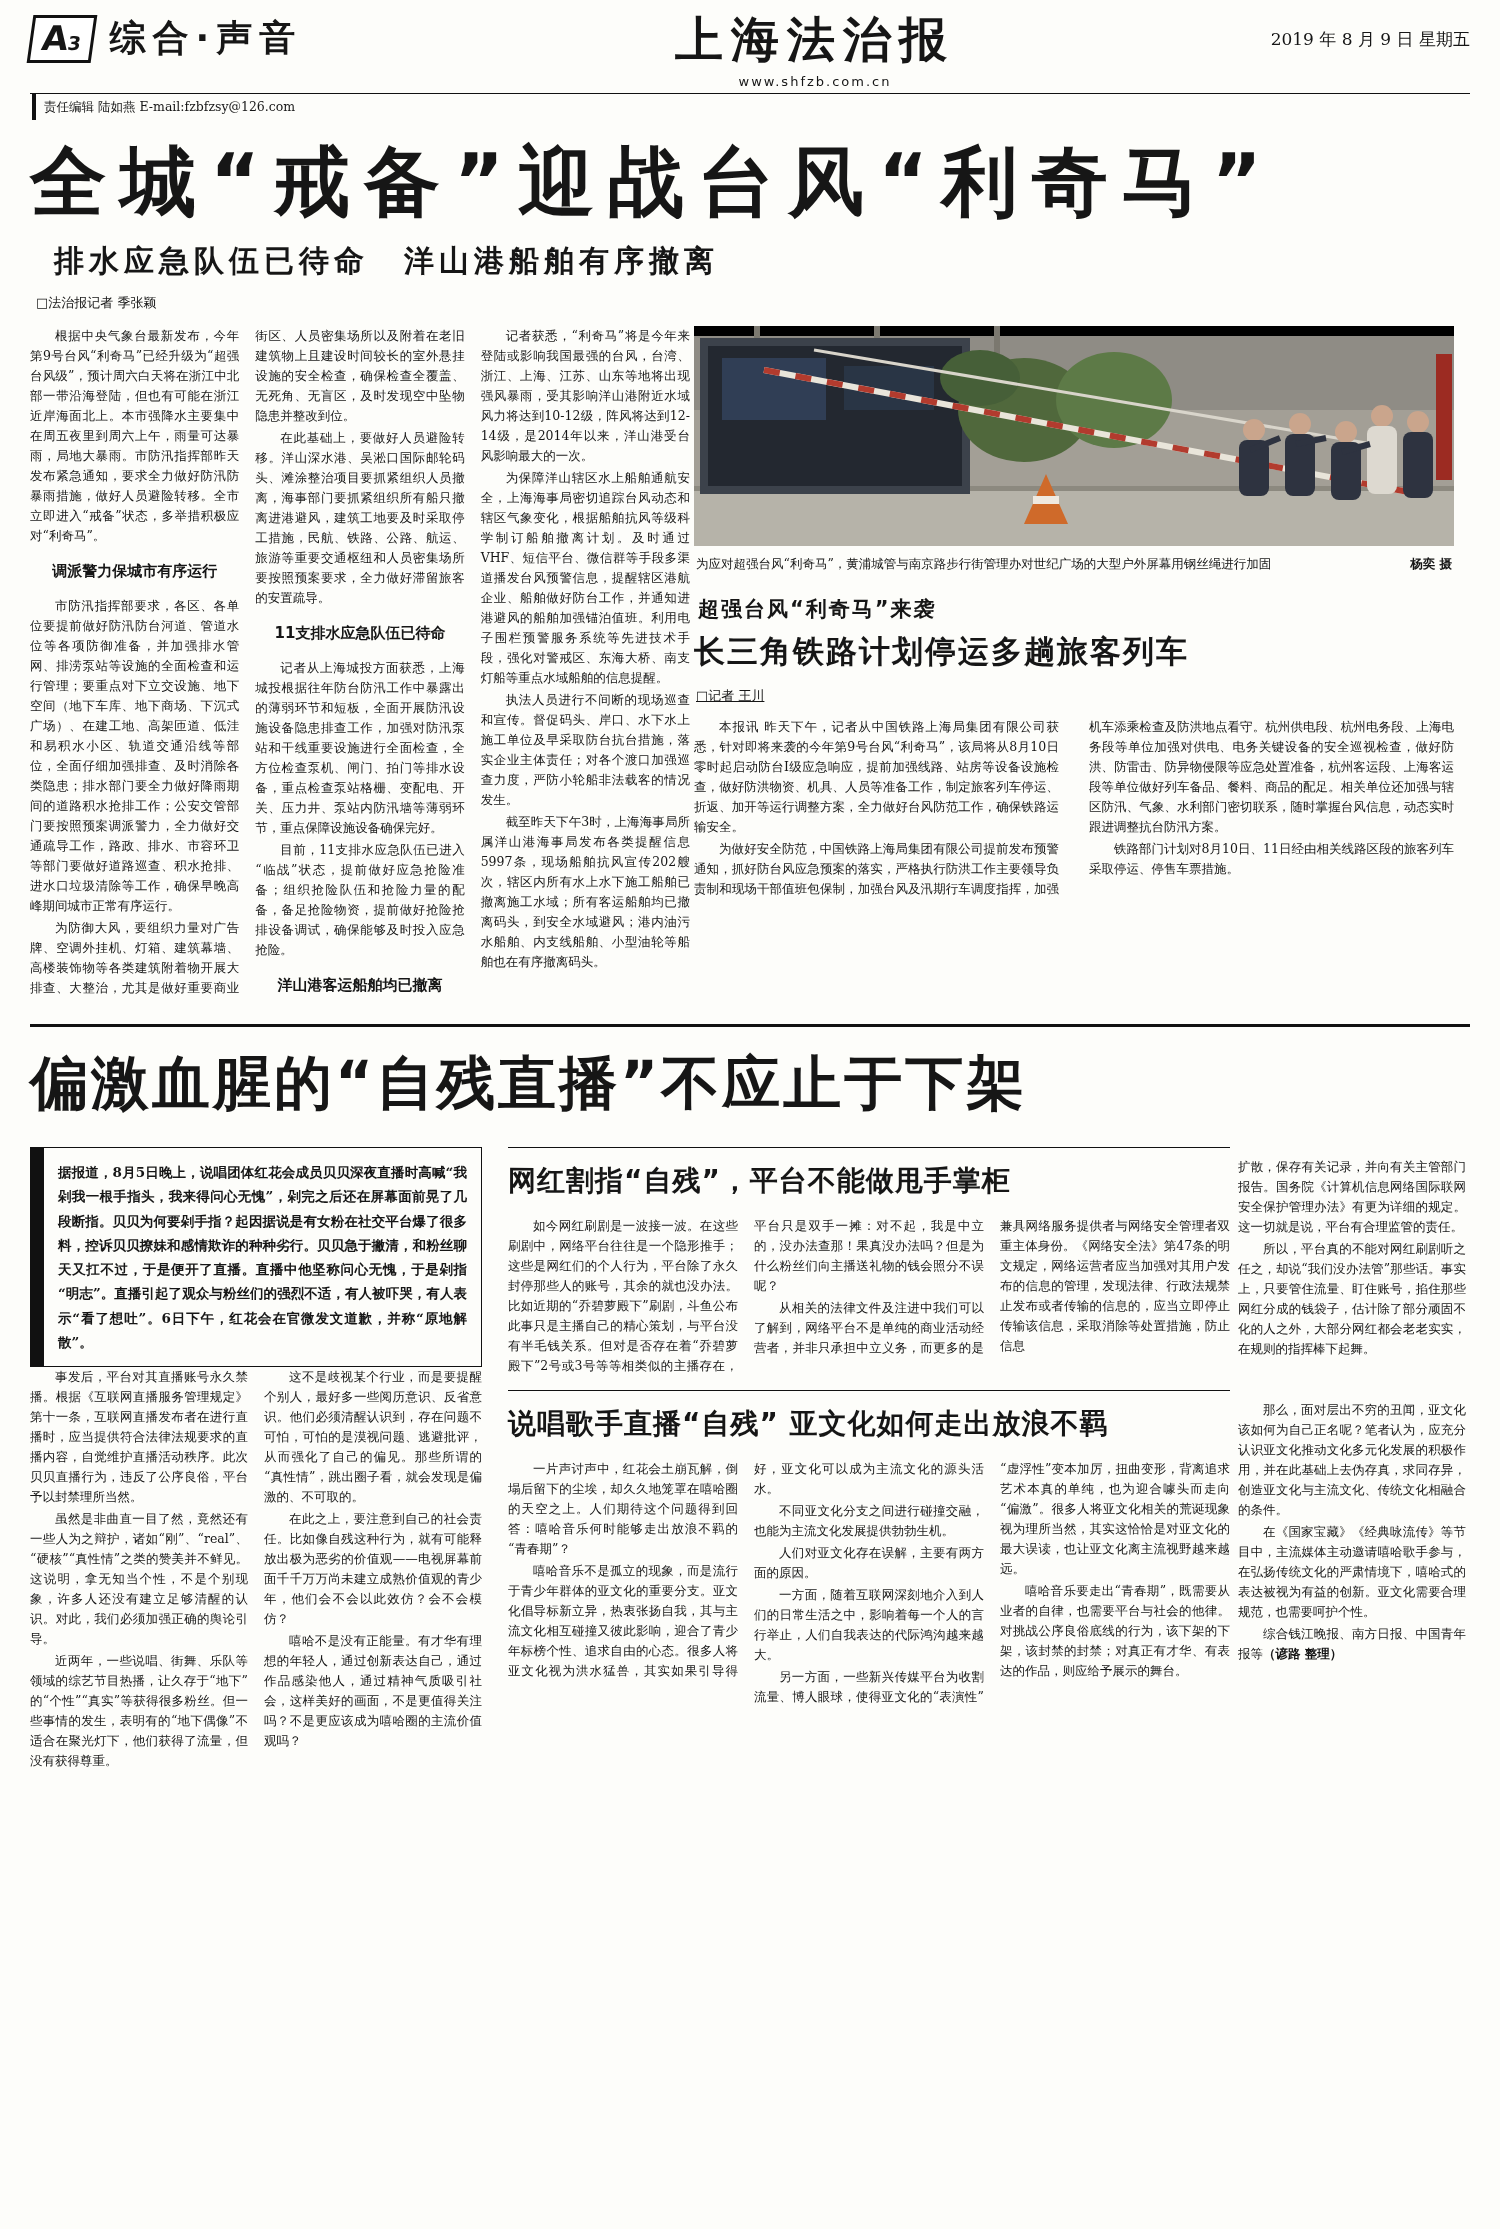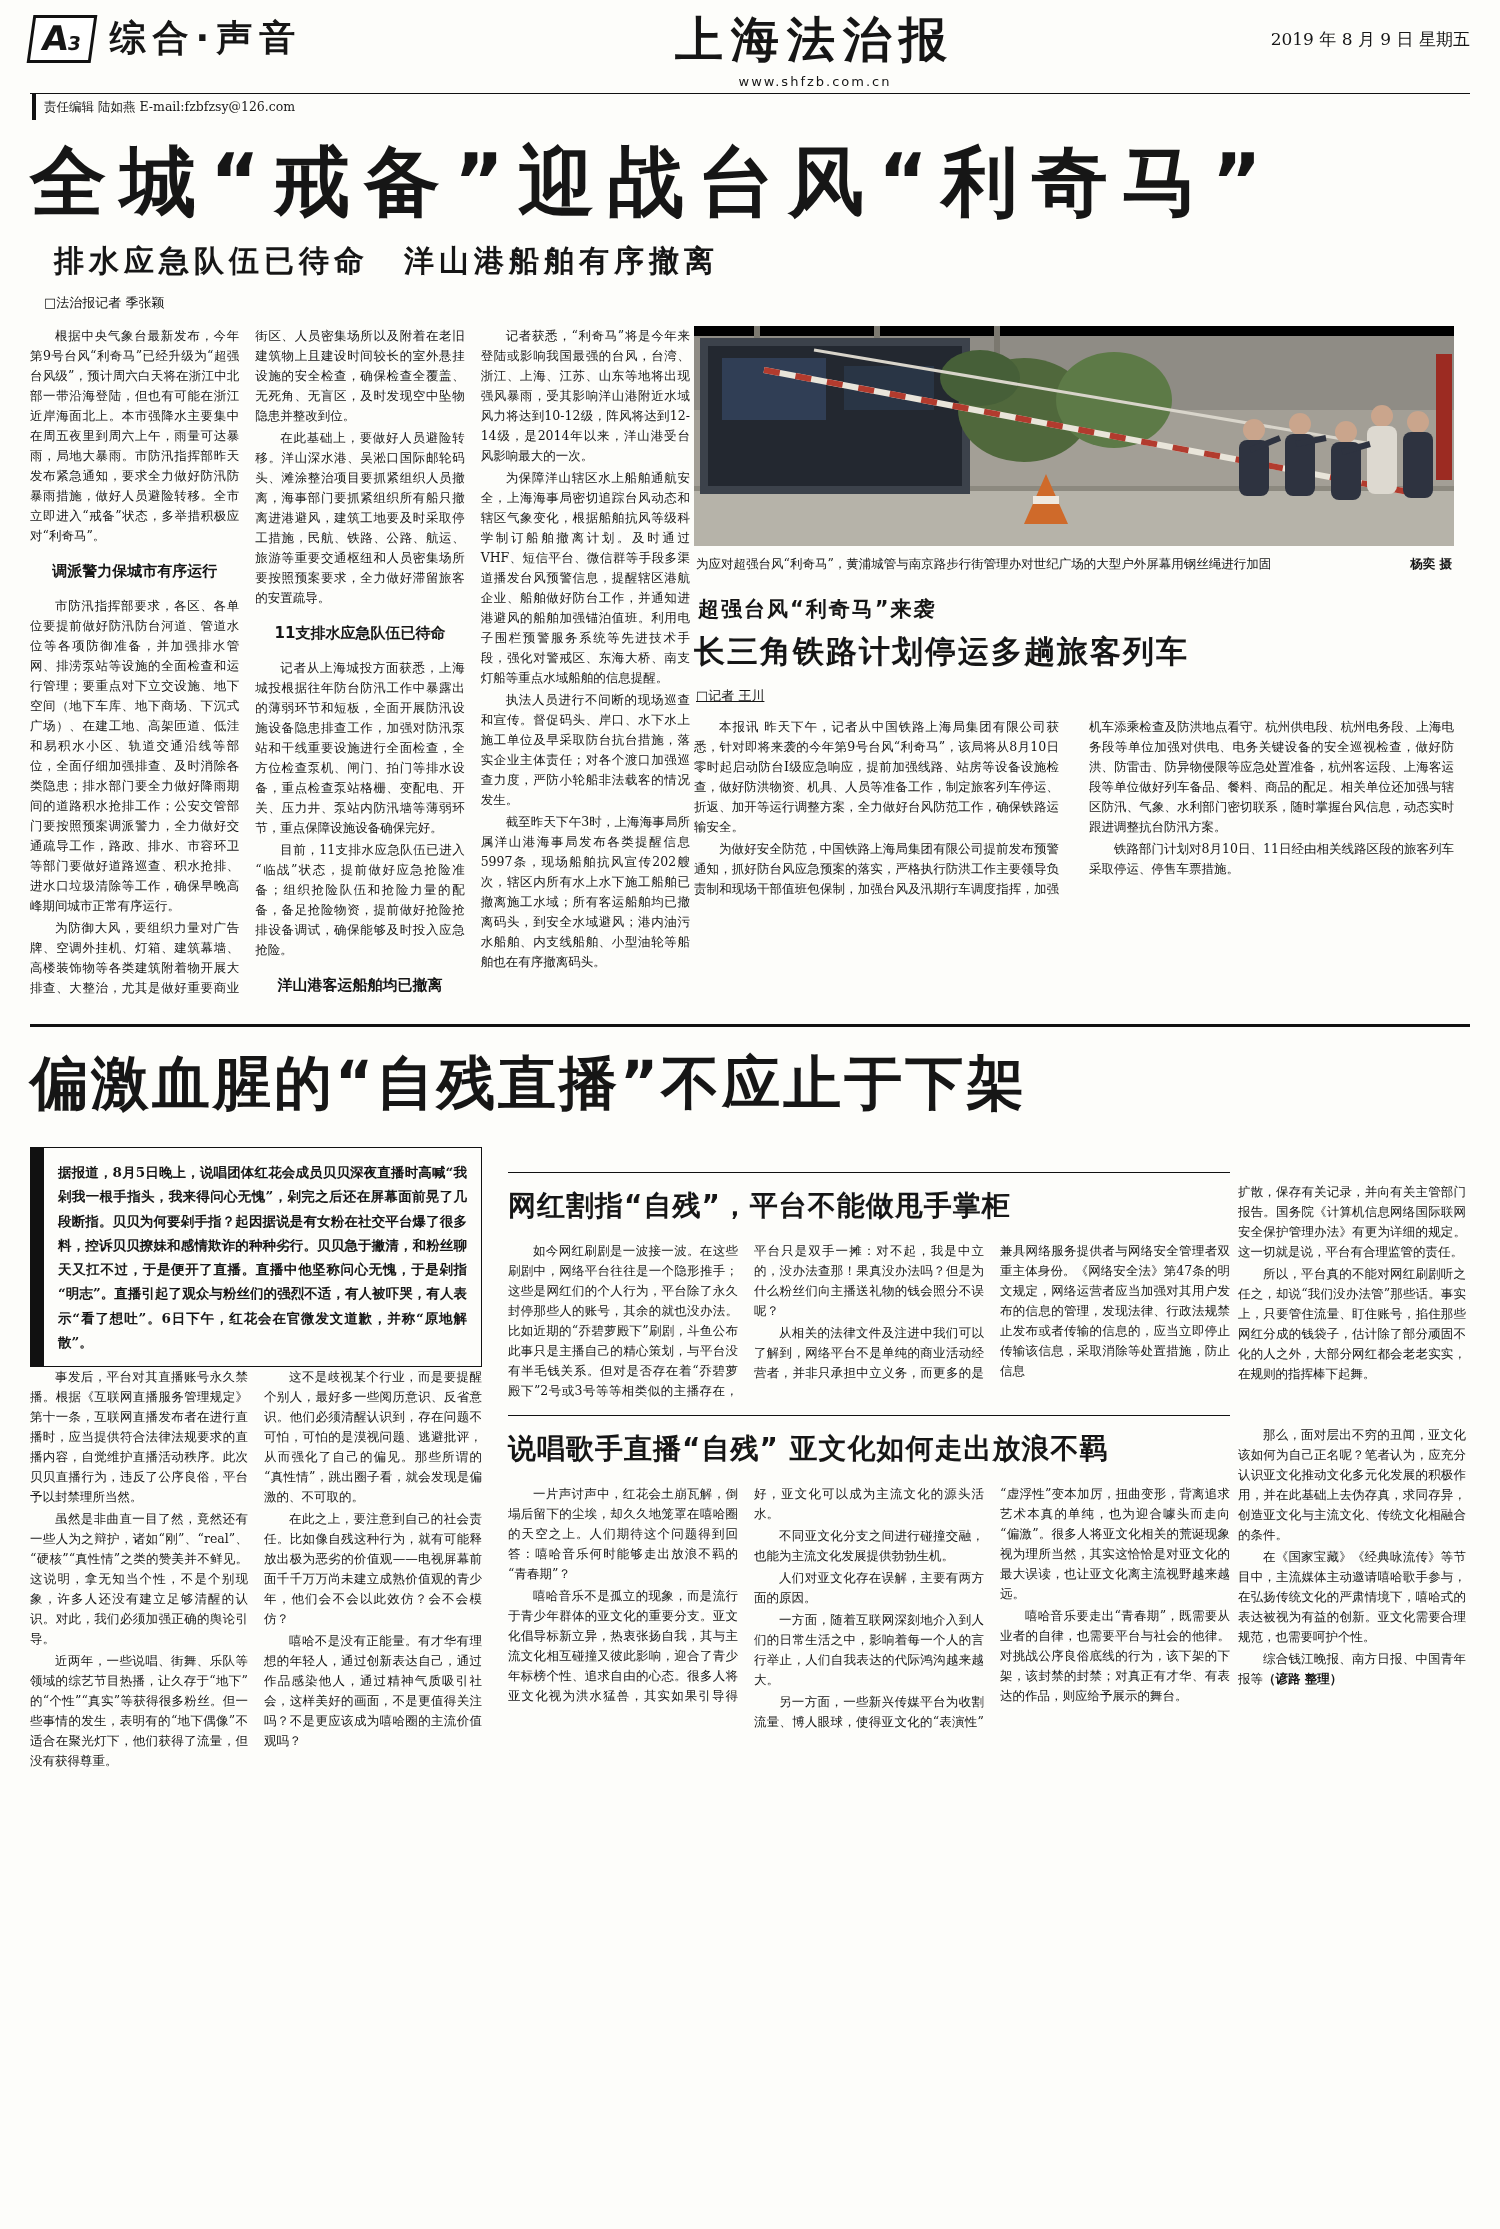--- a/index.html
+++ b/index.html
@@ -27,21 +27,21 @@
   .date-box { width:300px; text-align:right; font-size:17px; padding-top:20px; }
   .header-rule { border-top:1.5px solid #111; margin-top:4px; }
   .editor-row { position:relative; padding:5px 0 2px 14px; font-size:12.5px; width:700px; }
   .corner-bar { position:absolute; left:2px; top:0; width:4px; height:26px; background:#111; }
 
   
   .lead-headline { font-size:76px; font-weight:900; letter-spacing:14px; white-space:nowrap;
     font-family:"DejaVu Sans","Liberation Sans",sans-serif; margin:14px 0 4px; }
   .lead-sub { font-size:30px; font-weight:bold; letter-spacing:5px; margin:6px 0 12px 24px;
     font-family:"DejaVu Sans","Liberation Sans",sans-serif; }
-  .lead-byline { font-size:13px; margin:0 0 14px 14px; }
+  .lead-byline { font-size:13px; margin:0 0 14px 6px; }
   .lead-wrap { display:flex; gap:4px; }
   .lead-cols { width:660px; column-count:3; column-gap:16px;
     font-size:12.5px; line-height:1.6; text-align:justify; }
   .lead-cols p, .op-cols3 p, .op-left-cols p, .rail-cols p { margin:0 0 2px; text-indent:2em; }
   .colhead { font-family:"DejaVu Sans","Liberation Sans",sans-serif; font-weight:bold;
     font-size:15px; text-align:center; margin:13px 0; break-inside:avoid; }
 
   .right-zone { width:760px; }
   .photo { display:block; width:760px; height:220px; background:#9a978f; }
   .photo-caption { font-size:12.5px; line-height:1.55; margin:8px 2px 0; text-align:justify; }
@@ -52,21 +52,21 @@
     font-family:"DejaVu Sans","Liberation Sans",sans-serif; }
   .rail-headline { font-size:31px; font-weight:900; letter-spacing:2px; margin:0 0 14px;
     font-family:"DejaVu Sans","Liberation Sans",sans-serif; }
   .rail-byline { font-size:13px; margin:0 0 12px 2px;text-decoration:underline; }
   .rail-cols { column-count:2; column-gap:30px; font-size:12.5px; line-height:1.6; text-align:justify; }
 
   
   .section-rule { border-top:3px solid #111; margin:26px 0 18px; }
   .op-headline { font-size:58px; font-weight:900; letter-spacing:3px; margin:0 0 24px;
     font-family:"DejaVu Sans","Liberation Sans",sans-serif; }
-  .op-wrap { display:flex; gap:26px;align-items:center; }
+  .op-wrap { display:flex; gap:26px; }
   .op-left { width:452px; }
   .quote-box { border:1.5px solid #111; border-left:14px solid #111; padding:12px 14px;
     font-weight:bold; font-size:13.5px; line-height:1.8; text-align:justify; }
   .op-left-head { font-size:27px; font-weight:900; letter-spacing:1px; margin:26px 0 16px;
     font-family:"DejaVu Sans","Liberation Sans",sans-serif; }
   .op-left-cols { column-count:2; column-gap:16px; font-size:12.5px; line-height:1.6; text-align:justify; }
   .op-right { flex:1; }
   .op-article { display:flex; gap:8px; margin-bottom:14px; }
   .op-main { width:722px; }
   .op-art-head { border-top:1.5px solid #111; padding-top:14px; font-size:28px; font-weight:900;

